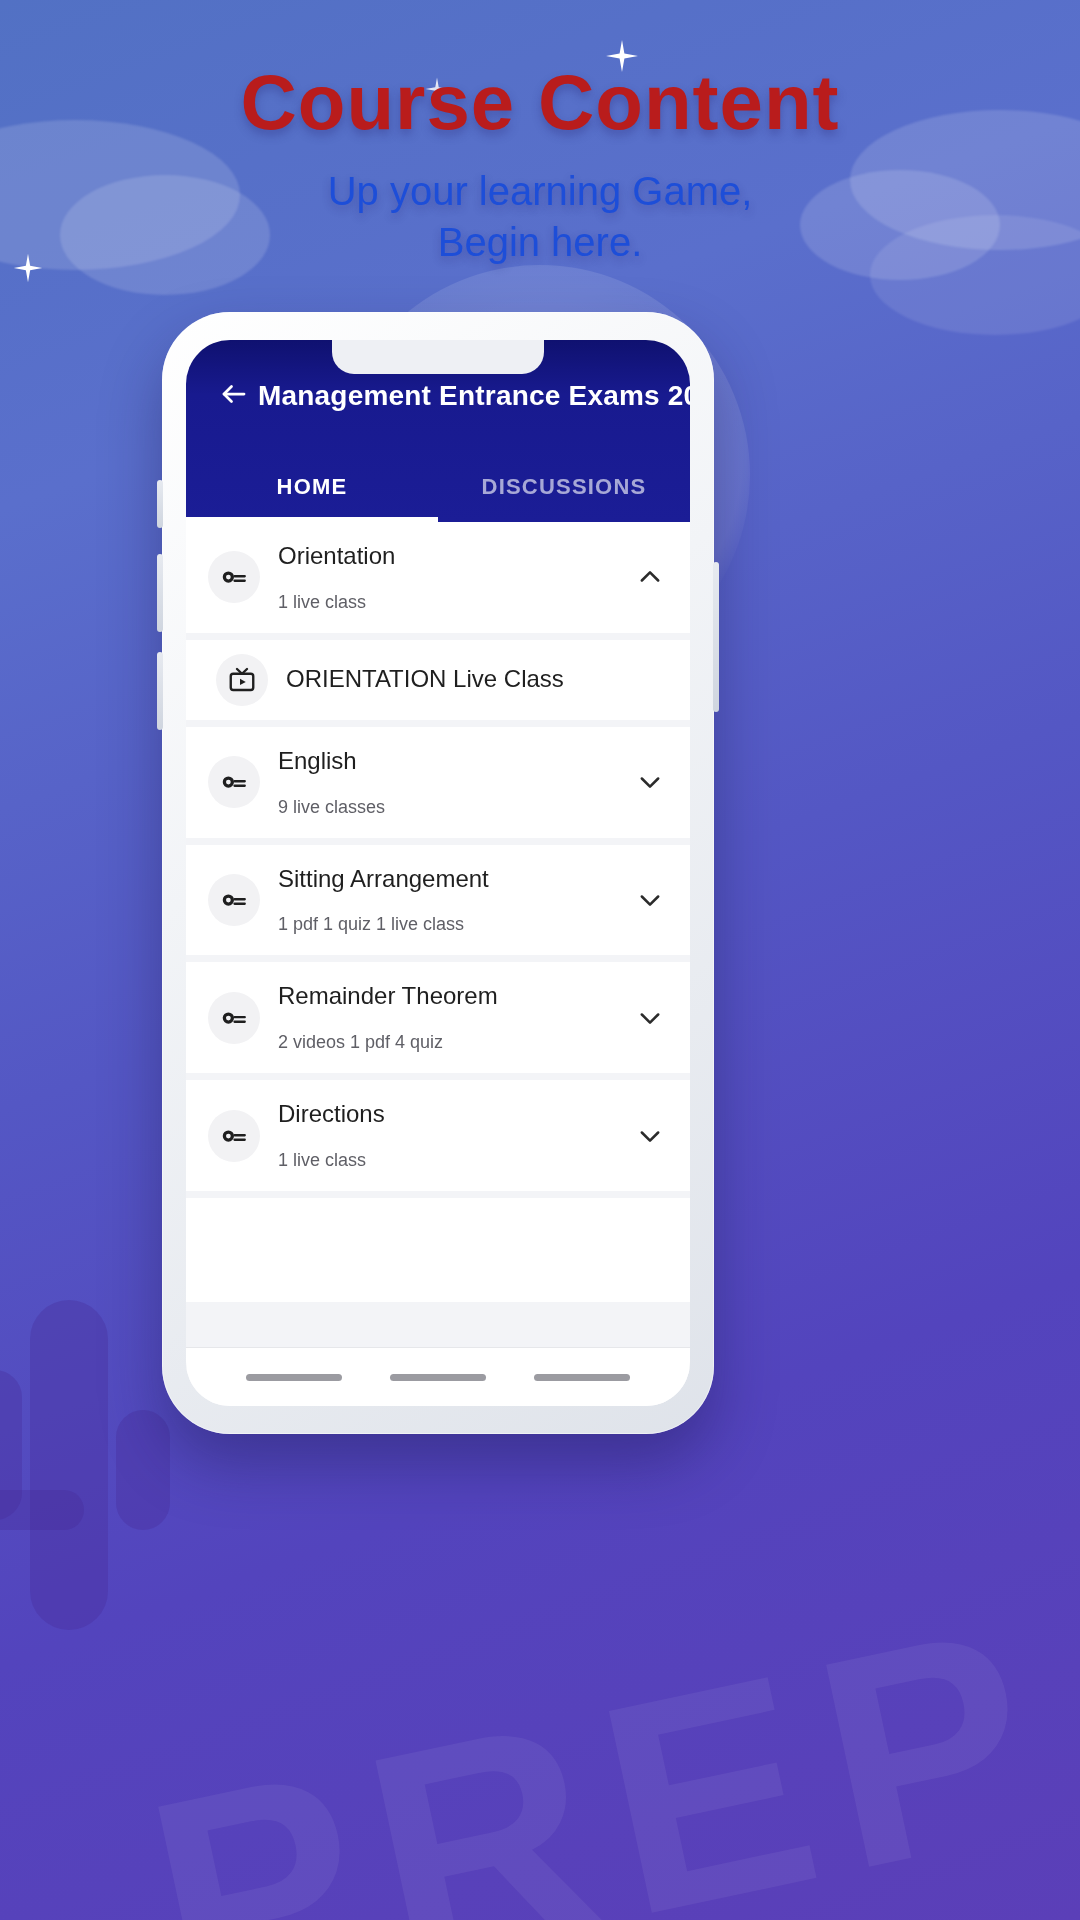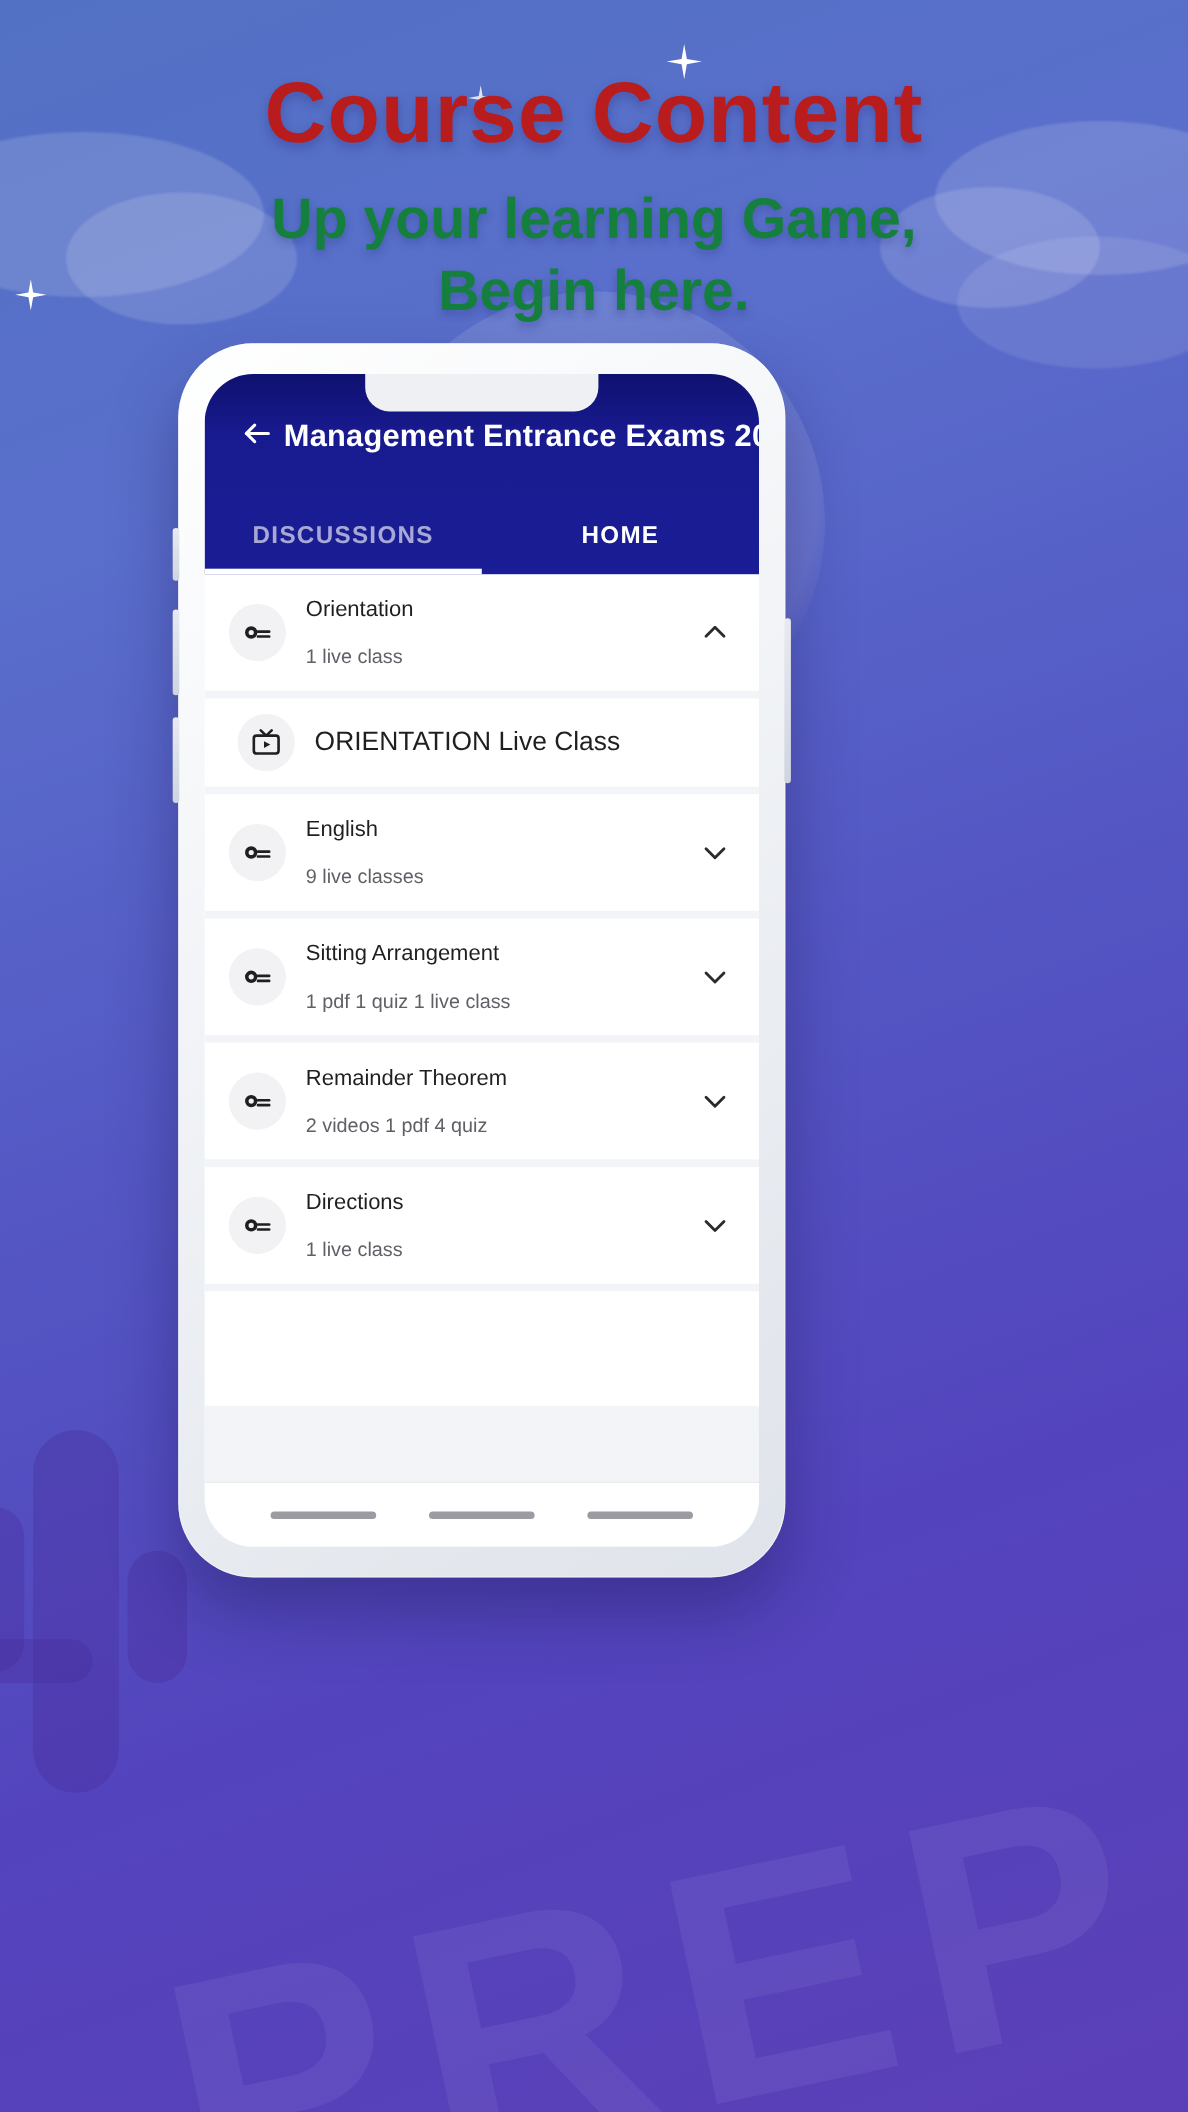--- a/index.html
+++ b/index.html
@@ -52,21 +52,21 @@
   .sp3 { left:424px; top:76px; opacity:.85; }
 
   
   .headline { position:absolute; top:62px; left:0; right:0; text-align:center; }
   .headline h1 {
     font-size:78px; font-weight:700; color:#b91c1c; letter-spacing:1px;
     text-shadow:0 5px 10px rgba(40,40,120,0.35);
     line-height:1.05;
   }
   .headline .sub {
-    margin-top:22px; font-size:52px; font-weight:700; color:#15803d;
+    margin-top:22px; font-size:40px; font-weight:400; color:#1d4ed8;
     line-height:1.28; text-shadow:0 4px 8px rgba(40,40,120,0.32);
   }
 
   
   .phone {
     position:absolute; left:162px; top:312px;
     width:552px; height:1122px;
     background:linear-gradient(145deg,#ffffff 0%,#f2f4f7 40%,#dfe3ea 100%);
     border-radius:68px;
     box-shadow:0 30px 60px rgba(25,20,80,0.38), 0 0 0 1px rgba(255,255,255,0.45) inset;
@@ -131,21 +131,21 @@
     background:#ffffff; display:flex; align-items:center;
     padding:20px 22px; min-height:104px; margin-bottom:7px;
   }
   .row.sub-row { min-height:80px; padding:14px 22px 14px 30px; }
   .icon-circle {
     width:52px; height:52px; border-radius:50%; background:#f2f2f4;
     display:flex; align-items:center; justify-content:center; flex:0 0 auto;
   }
   .icon-circle svg { width:30px; height:30px; }
   .row-text { flex:1; padding-left:18px; min-width:0; }
-  .row-title { font-size:20px; color:#1f1f1f; line-height:1.2; font-weight:400; }
+  .row-title { font-size:24px; color:#1f1f1f; line-height:1.2; font-weight:400; }
   .row-sub { font-size:18px; color:#5f5f66; margin-top:21px; }
   .sub-row .row-title { font-size:24px; }
   .chev { width:36px; height:36px; flex:0 0 auto; display:flex; align-items:center; justify-content:center; }
   .chev svg { width:28px; height:28px; }
 
   
   .navbar {
     position:absolute; bottom:0; left:0; right:0; height:58px;
     background:#ffffff; display:flex; align-items:center;
     justify-content:space-around; padding:0 36px;
@@ -210,22 +210,22 @@
             <svg viewBox="0 0 24 24" fill="none" stroke="#ffffff" stroke-width="2.2" stroke-linecap="round" stroke-linejoin="round">
               <line x1="20" y1="12" x2="4" y2="12"></line>
                 <polyline points="10 6 4 12 10 18"></polyline>
             </svg>
           </span>
         </div>
         <div class="appbar-title">Management Entrance Exams 2021</div>
       </div>
 
       <div class="tabs">
+        <div class="tab active">HOME</div>
         <div class="tab">DISCUSSIONS</div>
-        <div class="tab active">HOME</div>
         <div class="tab-indicator"></div>
       </div>
     </div>
 
     <div class="list">
 
       <div class="row">
         <div class="icon-circle">
           <svg viewBox="0 0 24 24" fill="#1f1f1f">
               <circle cx="7.5" cy="12" r="3.2" fill="none" stroke="#1f1f1f" stroke-width="2.6"></circle>

